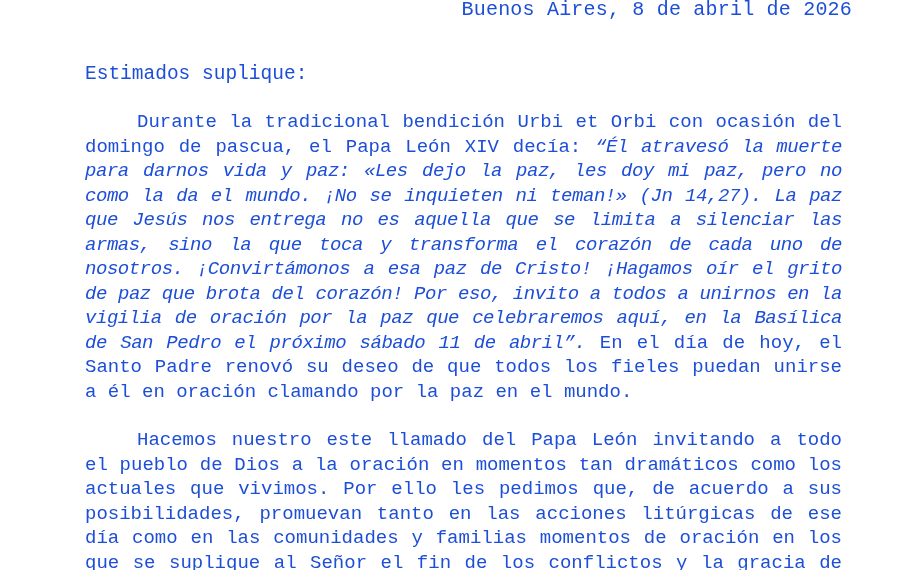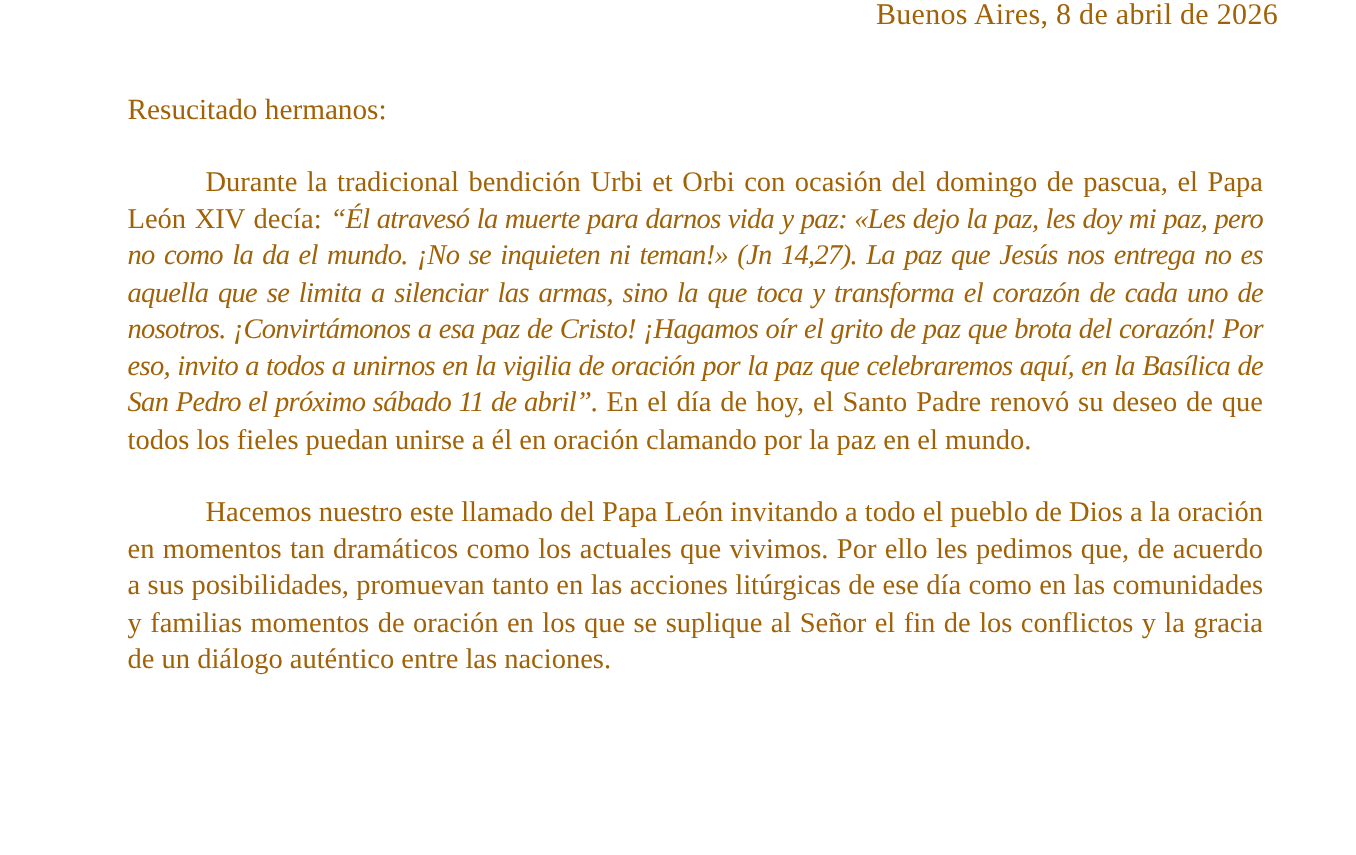--- a/index.html
+++ b/index.html
@@ -6,22 +6,22 @@
     margin: 0;
     padding: 0;
     background: #ffffff;
   }
   .page {
     position: relative;
     width: 904px;
     height: 570px;
     background: #ffffff;
     overflow: hidden;
-    font-family: Liberation Serif, serif;
-    color: #a16207;
+    font-family: Liberation Mono, monospace;
+    color: #1d4ed8;
     box-sizing: border-box;
     padding: 0 52px 0 85px;
   }
   .dateline {
     text-align: right;
     font-size: 20px;
     line-height: 24px;
     margin-top: -2px;
     letter-spacing: 0.2px;
   }
@@ -43,20 +43,20 @@
     word-spacing: -0.5px;
   }
 </style>
 </head>
 <body>
 
 <div class="page">
 
   <div class="dateline">Buenos Aires, 8 de abril de 2026</div>
 
-  <div class="greeting">Resucitado hermanos:</div>
+  <div class="greeting">Estimados suplique:</div>
 
   <p class="para"><span>Durante la tradicional bendición Urbi et Orbi con ocasión del domingo de pascua, el Papa León XIV decía: </span><em>“Él atravesó la muerte para darnos vida y paz: «Les dejo la paz, les doy mi paz, pero no como la da el mundo. ¡No se inquieten ni teman!» (Jn 14,27). La paz que Jesús nos entrega no es aquella que se limita a silenciar las armas, sino la que toca y transforma el corazón de cada uno de nosotros. ¡Convirtámonos a esa paz de Cristo! ¡Hagamos oír el grito de paz que brota del corazón! Por eso, invito a todos a unirnos en la vigilia de oración por la paz que celebraremos aquí, en la Basílica de San Pedro el próximo sábado 11 de abril”.</em><span> En el día de hoy, el Santo Padre renovó su deseo de que todos los fieles puedan unirse a él en oración clamando por la paz en el mundo.</span></p>
 
   <p class="para">Hacemos nuestro este llamado del Papa León invitando a todo el pueblo de Dios a la oración en momentos tan dramáticos como los actuales que vivimos. Por ello les pedimos que, de acuerdo a sus posibilidades, promuevan tanto en las acciones litúrgicas de ese día como en las comunidades y familias momentos de oración en los que se suplique al Señor el fin de los conflictos y la gracia de un diálogo auténtico entre las naciones.</p>
 
 
 </div>
 
 </body></html>

